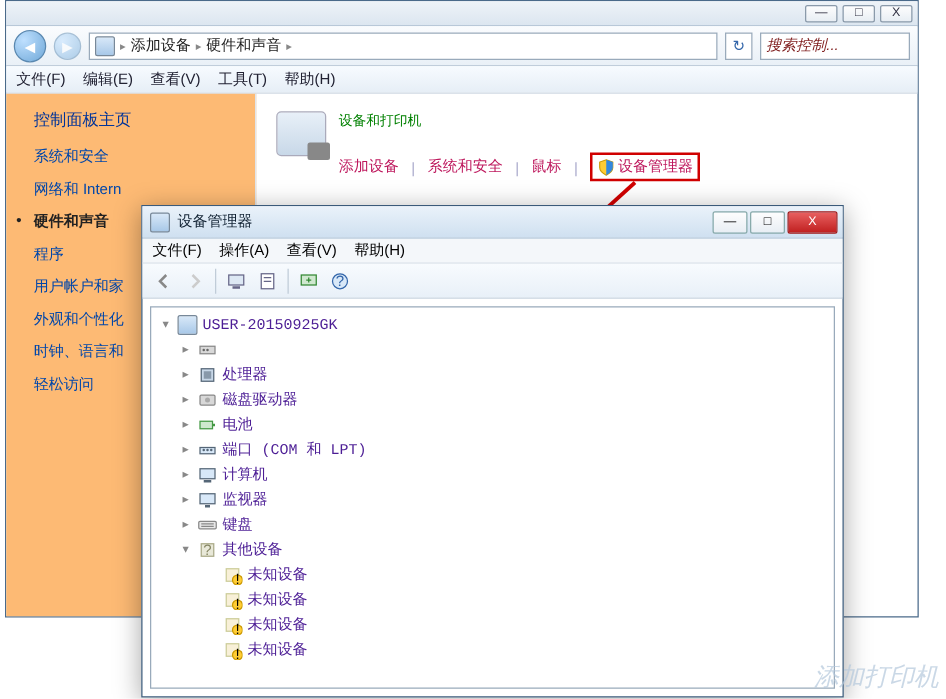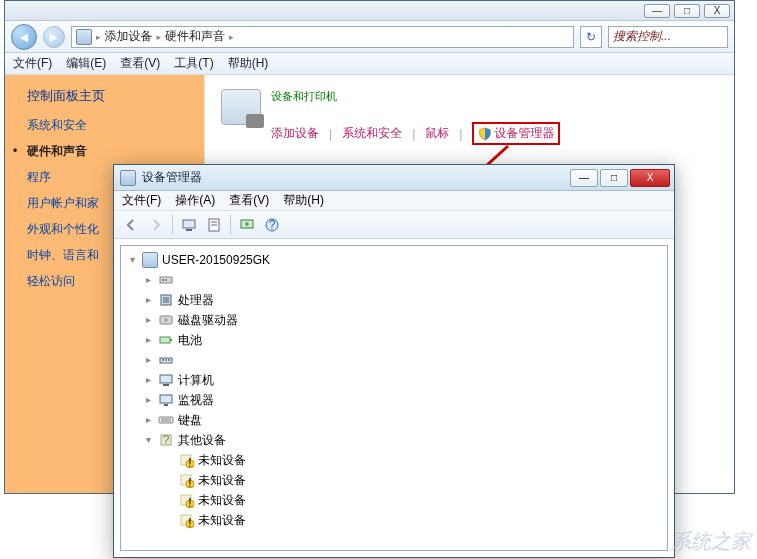--- a/index.html
+++ b/index.html
@@ -52,21 +52,21 @@
 .dm-tree-wrap { position:absolute; left:6px; right:6px; top:80px; bottom:6px; border:1px solid #9ab; background:#fff; overflow:hidden; }
 .dm-tree { padding:4px 0 4px 4px; line-height:20px; }
 .tn { display:flex; align-items:center; gap:4px; height:20px; }
 .exp { width:11px; height:11px; display:flex; align-items:center; justify-content:center; color:#888; font-size:10px; }
 .ticon { width:16px; height:16px; display:flex; align-items:center; justify-content:center; }
 .ticon svg { width:16px; height:16px; }
 .ticon-pc { background:linear-gradient(#d8e8f8,#a8c8e8); border:1px solid #789; border-radius:2px; }
 .tn-l1 { padding-left:2px; }
 .tn-l2 { padding-left:18px; }
 .tn-l3 { padding-left:38px; }
-.tlabel { color:#000000; }
+.tlabel { color:#4c1d95;font-family:Liberation Mono, monospace; }
 
 
 .arrow { position:absolute; left:340px; top:140px; width:200px; height:160px; pointer-events:none; }
 
 .watermark { position:absolute; right:6px; bottom:4px; color:rgba(180,200,220,.7); font-size:20px; font-style:italic; }
 </style>
 </head>
 <body>
 
 <div class="cp-window">
@@ -94,20 +94,21 @@
     <span>编辑(E)</span>
     <span>查看(V)</span>
     <span>工具(T)</span>
     <span>帮助(H)</span>
   </div>
   <div class="cp-body">
     <div class="cp-sidebar">
       <div class="side-title">控制面板主页</div>
       <div id="cp-side-items">
           <div class="side-link">系统和安全</div>
+          <div class="side-link">网络和 Intern</div>
           <div class="side-link active">硬件和声音</div>
           <div class="side-link">程序</div>
           <div class="side-link">用户帐户和家</div>
           <div class="side-link">外观和个性化</div>
           <div class="side-link">时钟、语言和</div>
           <div class="side-link">轻松访问</div>
         </div>
     </div>
     <div class="cp-main">
       <div class="cat-row">
@@ -249,20 +250,21 @@
         <div class="tn tn-l2">
           <span class="exp">▸</span>
           <span class="ticon">
             <svg viewBox="0 0 16 16">
               <rect x="2" y="6" width="12" height="5" fill="#d8e8f8" stroke="#567"></rect>
               <circle cx="5" cy="8" r="1" fill="#567"></circle>
               <circle cx="8" cy="8" r="1" fill="#567"></circle>
               <circle cx="11" cy="8" r="1" fill="#567"></circle>
             </svg>
           </span>
+          <span class="tlabel">端口 (COM 和 LPT)</span>
         </div>
         <div class="tn tn-l2">
           <span class="exp">▸</span>
           <span class="ticon">
             <svg viewBox="0 0 16 16">
               <rect x="2" y="3" width="12" height="8" fill="#d8e8f8" stroke="#567"></rect>
               <rect x="5" y="12" width="6" height="2" fill="#567"></rect>
             </svg>
           </span>
           <span class="tlabel">计算机</span>
@@ -339,13 +341,13 @@
               <circle cx="12" cy="12" r="4" fill="#ffcc33" stroke="#cc9900"></circle>
               <text x="12" y="15" text-anchor="middle" font-size="6" fill="#000">!</text>
             </svg>
           </span>
           <span class="tlabel">未知设备</span>
         </div>
       </div>
   </div>
 </div>
 
-<div class="watermark">系统之家</div>
+<div class="watermark">添加打印机</div>
 
 </body></html>

